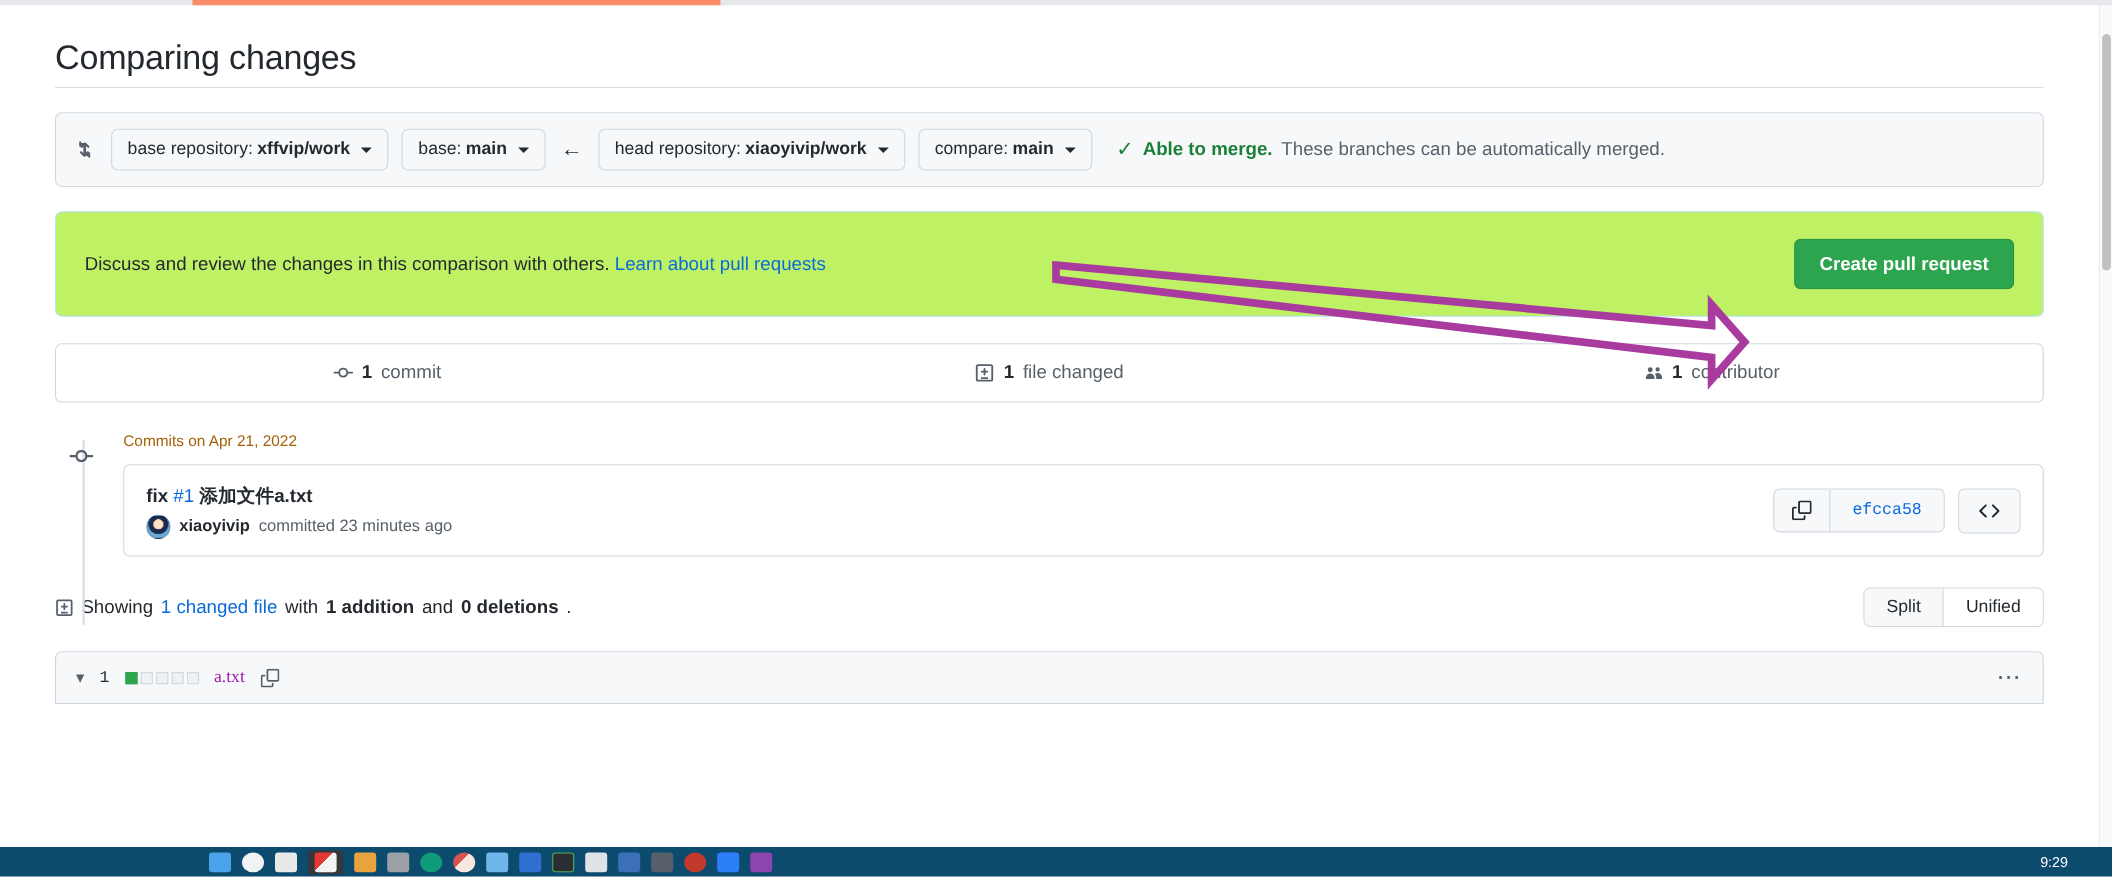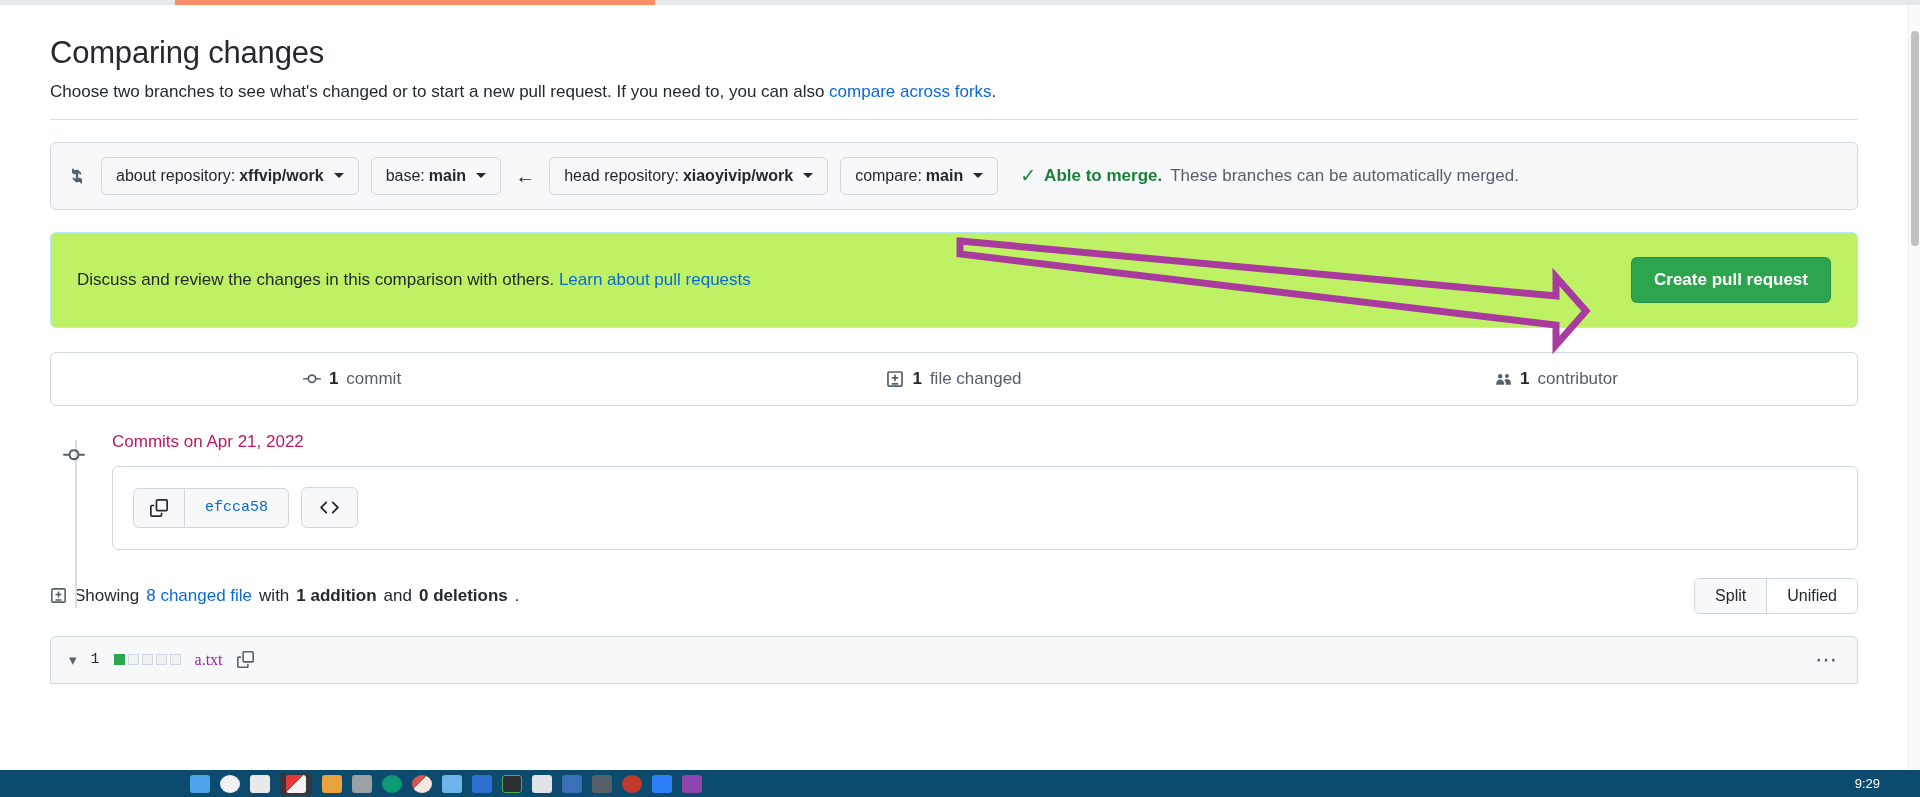--- a/index.html
+++ b/index.html
@@ -96,21 +96,21 @@
 
   
   .commits { position: relative; padding-left: 62px; margin-bottom: 28px; }
   .timeline-line {
     position: absolute; left: 25px; top: 8px; width: 2px; height: 168px;
     background: #d8dee4;
   }
   .timeline-dot {
     position: absolute; left: 13px; top: 12px; color: #57606a;
   }
-  .commits-date { font-size: 17px; color: #be185d; margin: 0 0 14px 0; }
+  .commits-date { font-size: 14px; color: #a16207; margin: 0 0 14px 0; }
   .commit-card {
     border: 1px solid #d0d7de; border-radius: 6px; background: #fff;
     padding: 14px 20px; display: flex; align-items: center; justify-content: space-between;
     min-height: 84px;
   }
   .commit-title { font-size: 17px; font-weight: 600; color: #24292f; margin-bottom: 6px; }
   .commit-title .ref { color: #0969da; font-weight: 400; }
   .commit-title .cjk { font-weight: 700; }
   .commit-meta { display: flex; align-items: center; gap: 8px; font-size: 15px; color: #57606a; }
   .commit-meta .author { color: #24292f; font-weight: 600; }
@@ -197,32 +197,31 @@
 <div class="screen">
 
   <div class="topbar-track">
     <div class="topbar-progress"></div>
   </div>
 
   <div class="page">
     <div class="container">
 
       <h1 class="page-title">Comparing changes</h1>
-      <p class="subtitle"><span>Choose two branches to see what's changed or to start a new pull request. If you need to, you can also </span><a class="link" href="#">compare across forks</a><span>.</span></p>
       <div class="hr"></div>
 
       <div class="branch-bar">
         <span class="compare-icon">
           <svg width="20" height="20" viewBox="0 0 16 16" fill="currentColor">
               <path d="M4.75 2a.75.75 0 0 1 .75.75v.5h.75a2.25 2.25 0 0 1 2.25 2.25v5.19l1.22-1.22a.75.75 0 1 1 1.06 1.06l-2.5 2.5a.75.75 0 0 1-1.06 0l-2.5-2.5a.75.75 0 1 1 1.06-1.06L7 10.69V5.5a.75.75 0 0 0-.75-.75H5.5v.5a.75.75 0 0 1-1.5 0v-2.5A.75.75 0 0 1 4.75 2ZM11.25 14a.75.75 0 0 1-.75-.75v-.5h-.75A2.25 2.25 0 0 1 7.5 10.5V5.31L6.28 6.53a.75.75 0 0 1-1.06-1.06l2.5-2.5a.75.75 0 0 1 1.06 0l2.5 2.5a.75.75 0 0 1-1.06 1.06L9 5.31v5.19c0 .414.336.75.75.75h.75v-.5a.75.75 0 0 1 1.5 0v2.5a.75.75 0 0 1-.75.75Z"></path>
             </svg>
         </span>
 
         <div class="btn-select">
-          <span class="lbl-weak">about repository:</span>
+          <span class="lbl-weak">base repository:</span>
           <span class="lbl-strong">xffvip/work</span>
           <span class="caret"></span>
         </div>
 
         <div class="btn-select">
           <span class="lbl-weak">base:</span>
           <span class="lbl-strong">main</span>
           <span class="caret"></span>
         </div>
 
@@ -286,20 +285,28 @@
         <div class="timeline-line"></div>
         <span class="timeline-dot">
           <svg width="22" height="22" viewBox="0 0 16 16" fill="currentColor">
               <path d="M11.93 8.5a4.002 4.002 0 0 1-7.86 0H.75a.75.75 0 0 1 0-1.5h3.32a4.002 4.002 0 0 1 7.86 0h3.32a.75.75 0 0 1 0 1.5Zm-1.43-.75a2.5 2.5 0 1 0-5 0 2.5 2.5 0 0 0 5 0Z"></path>
             </svg>
         </span>
 
         <div class="commits-date">Commits on Apr 21, 2022</div>
 
         <div class="commit-card">
+          <div>
+            <div class="commit-title"><span>fix </span><span class="ref">#1</span><span class="cjk"> 添加文件a.txt</span></div>
+            <div class="commit-meta">
+              <span class="avatar"></span>
+              <span class="author">xiaoyivip</span>
+              <span>committed 23 minutes ago</span>
+            </div>
+          </div>
           <div class="commit-actions">
             <div class="sha-group">
               <span class="sha-copy">
                 <svg width="18" height="18" viewBox="0 0 16 16" fill="currentColor">
                     <path d="M0 6.75C0 5.784.784 5 1.75 5h1.5a.75.75 0 0 1 0 1.5h-1.5a.25.25 0 0 0-.25.25v7.5c0 .138.112.25.25.25h7.5a.25.25 0 0 0 .25-.25v-1.5a.75.75 0 0 1 1.5 0v1.5A1.75 1.75 0 0 1 9.25 16h-7.5A1.75 1.75 0 0 1 0 14.25Z"></path>
                     <path d="M5 1.75C5 .784 5.784 0 6.75 0h7.5C15.216 0 16 .784 16 1.75v7.5A1.75 1.75 0 0 1 14.25 11h-7.5A1.75 1.75 0 0 1 5 9.25Zm1.75-.25a.25.25 0 0 0-.25.25v7.5c0 .138.112.25.25.25h7.5a.25.25 0 0 0 .25-.25v-7.5a.25.25 0 0 0-.25-.25Z"></path>
                   </svg>
               </span>
               <span class="sha-text">efcca58</span>
             </div>
@@ -313,21 +320,21 @@
       </div>
 
       <div class="showing-row">
         <div class="showing-text">
           <span style="color:#57606a;display:flex;align-items:center;">
             <svg width="17" height="17" viewBox="0 0 16 16" fill="currentColor">
                 <path d="M13.25 1c.966 0 1.75.784 1.75 1.75v10.5A1.75 1.75 0 0 1 13.25 15H2.75A1.75 1.75 0 0 1 1 13.25V2.75C1 1.784 1.784 1 2.75 1ZM2.75 2.5a.25.25 0 0 0-.25.25v10.5c0 .138.112.25.25.25h10.5a.25.25 0 0 0 .25-.25V2.75a.25.25 0 0 0-.25-.25ZM8 4a.75.75 0 0 1 .75.75v1.5h1.5a.75.75 0 0 1 0 1.5h-1.5v1.5a.75.75 0 0 1-1.5 0v-1.5h-1.5a.75.75 0 0 1 0-1.5h1.5v-1.5A.75.75 0 0 1 8 4Zm-2.25 7.5h4.5a.75.75 0 0 1 0 1.5h-4.5a.75.75 0 0 1 0-1.5Z"></path>
               </svg>
           </span>
           <span>Showing </span>
-            <a class="link" href="#">8 changed file</a>
+            <a class="link" href="#">1 changed file</a>
             <span> with </span>
             <b>1 addition</b>
             <span> and </span>
             <b>0 deletions</b>
             <span>.</span>
         </div>
         <div class="seg">
           <div>Split</div>
           <div>Unified</div>
         </div>

